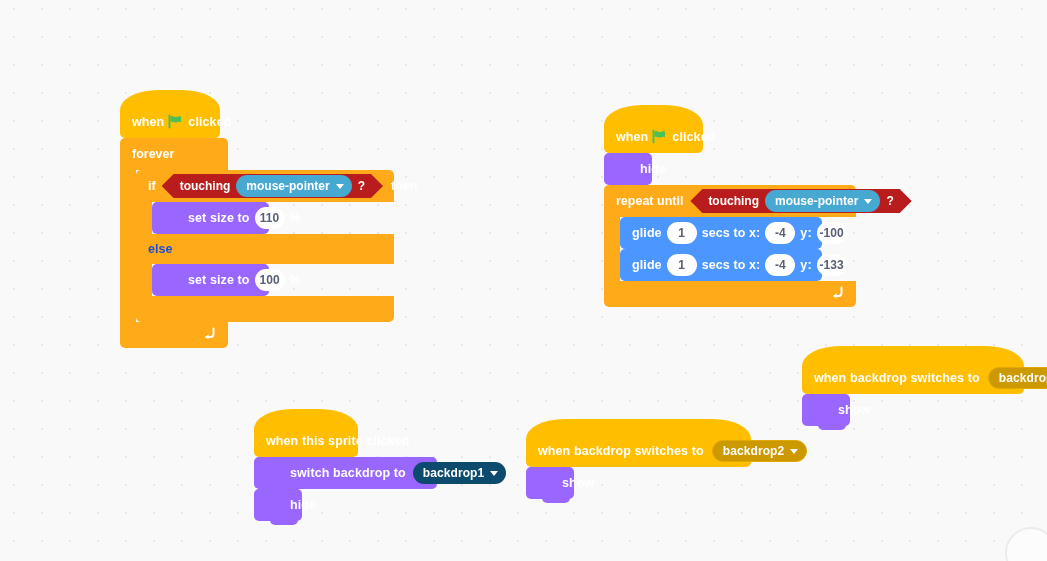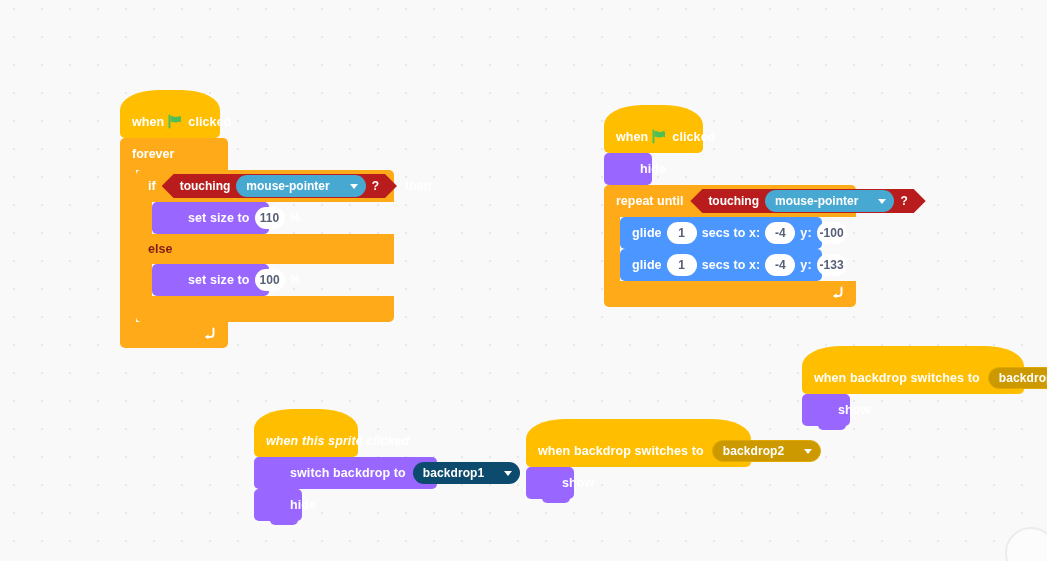--- a/index.html
+++ b/index.html
@@ -78,21 +78,21 @@
     height: 32px;
     display: flex; align-items: center;
     padding: 0 12px;
     color: #fff; font-size: 12.5px; font-weight: bold;
     position: relative;
     white-space: nowrap;
   }
   .c-mid {
     display: flex; align-items: center;
     padding: 0 12px;
-    color: #7f1d1d; font-size: 12.5px; font-weight: bold;
+    color: #1d4ed8; font-size: 12.5px; font-weight: bold;
     height: 30px;
     position: relative;
     white-space: nowrap;
   }
   .c-arm { width: 16px; }
   .c-body { display: flex; }
   .c-inner { position: relative; }
   .c-bottom {
     border-radius: 0 0 5px 5px;
     height: 26px;
@@ -123,21 +123,21 @@
     margin: 0 5px;
   }
 
   
   .dropdown {
     border-radius: 14px;
     height: 22px;
     padding: 0 8px 0 10px;
     display: inline-flex;
     align-items: center;
-    gap: 20px;
+    gap: 6px;
     font-size: 12px;
     font-weight: bold;
     color: #ffffff;
     margin: 9px 4px;
   }
   .dd-sensing { background: #47a8d1; }
   .dd-looks   { background: #0c4a6e; }
   .dd-events  { background: #cc9900; border: 1px solid #e0a800; }
 
   .caret {
@@ -350,21 +350,21 @@
       </div>
       <div class="notch n-events"></div>
     </div>
     <div class="block c-looks" style="width:45px;">
       <span class="lbl">show</span>
       <div class="notch n-looks"></div>
     </div>
   </div>
 
   <div class="script" style="left:254px; top:425px;">
-    <div class="block hat c-events" style="width:104px;font-style:italic;">
+    <div class="block hat c-events" style="width:104px;">
       <div class="hat-dome c-events"></div>
       <div class="hat-inner">
         <span class="lbl">when this sprite clicked</span>
       </div>
       <div class="notch n-events"></div>
     </div>
     <div class="block c-looks" style="width:183px;">
       <span class="lbl">switch backdrop to</span>
       <span class="dropdown dd-looks" style="margin-left:7px;">
         <span>backdrop1</span>

